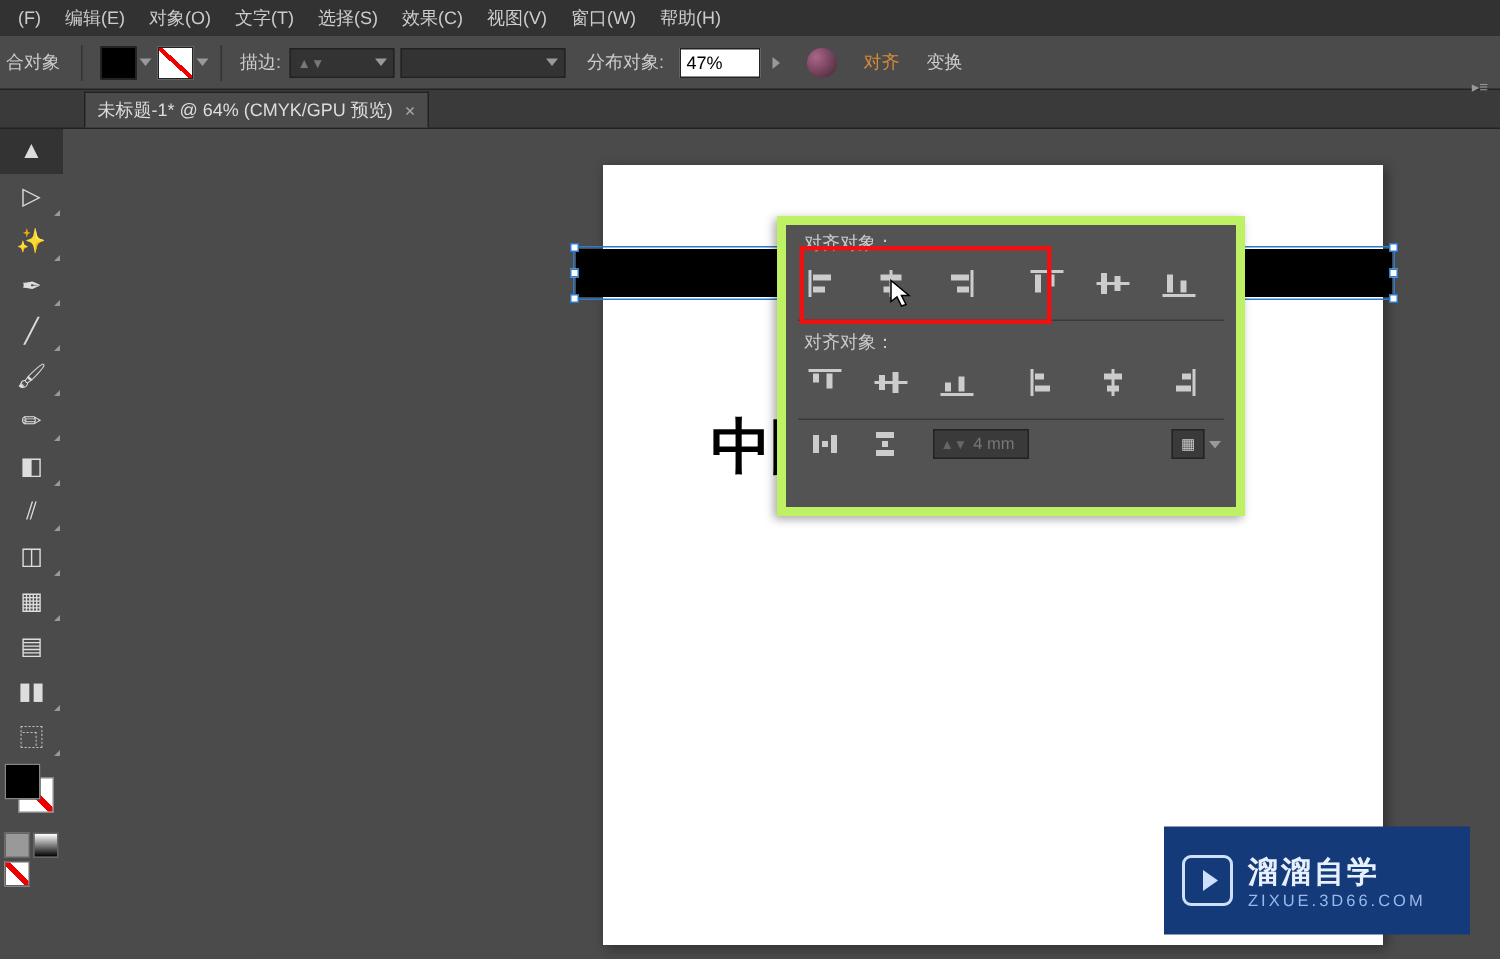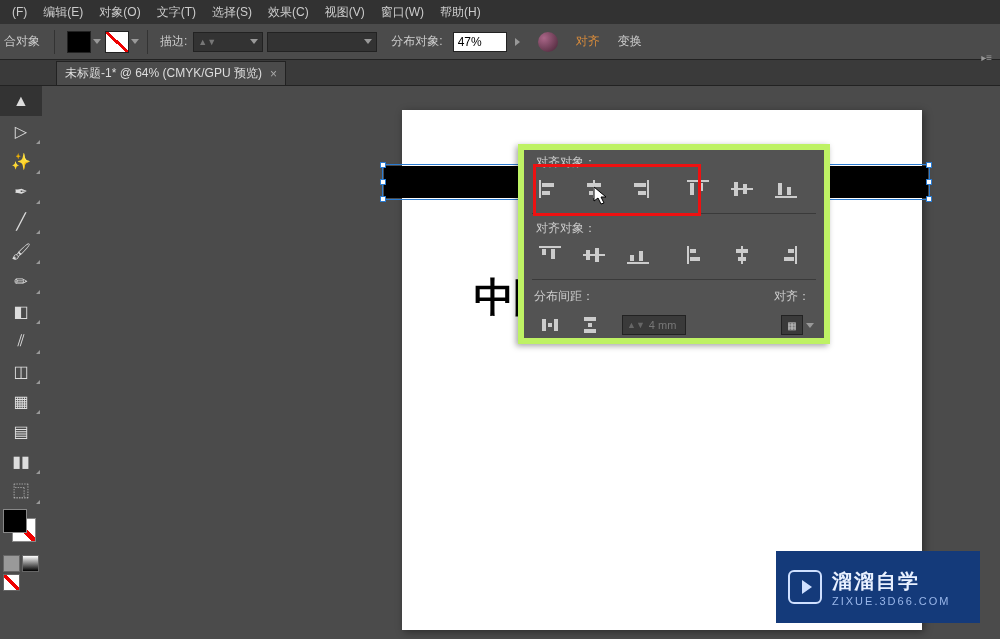--- a/index.html
+++ b/index.html
@@ -309,24 +309,20 @@
       <div class="align-btn" title="右侧分布">
         <div class="aic">
             <div class="line" style="right:0;top:0;width:2px;height:18px"></div>
             <div class="bar" style="right:3px;top:3px;width:6px;height:4px"></div>
             <div class="bar" style="right:3px;top:11px;width:10px;height:4px"></div>
           </div>
       </div>
     </div>
 
     <div class="pan-divider"></div>
-    <div class="spacing-row">
-      <span>分布间距：</span>
-      <span class="sp-label-right">对齐：</span>
-    </div>
     <div class="spacing-row" style="padding-top:0">
       <div class="align-btn" style="margin-right:6px">
         <div class="aic">
             <div class="bar" style="left:2px;top:3px;width:4px;height:12px"></div>
             <div class="bar" style="left:14px;top:3px;width:4px;height:12px"></div>
             <div class="line" style="left:8px;top:7px;width:4px;height:4px"></div>
           </div>
       </div>
       <div class="align-btn" style="margin-right:6px">
         <div class="aic">

